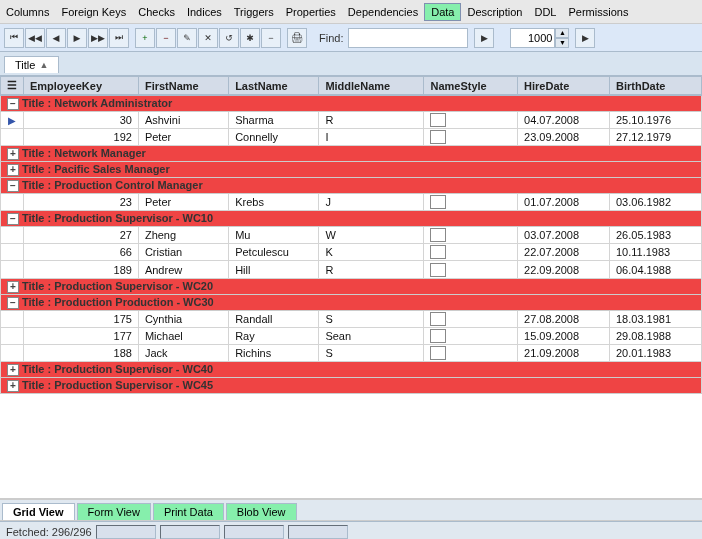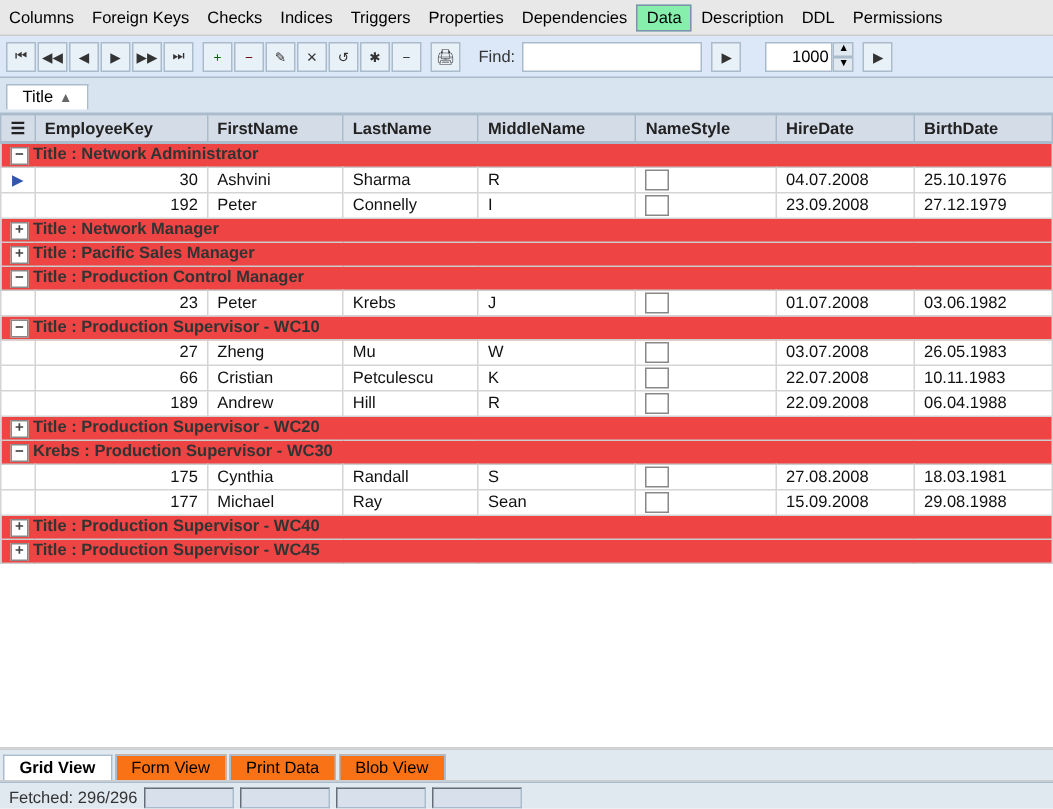--- a/index.html
+++ b/index.html
@@ -188,21 +188,21 @@
       display: flex;
       background: #e0e8f0;
       border-top: 1px solid #ccc;
       border-bottom: 1px solid #ccc;
       height: 22px;
       align-items: center;
       padding: 2px 2px 0 2px;
     }
     .bottom-tab {
       padding: 2px 10px;
-      background: #f97316;
+      background: #86efac;
       border: 1px solid #aabbcc;
       border-bottom: none;
       cursor: pointer;
       margin-right: 2px;
     }
     .bottom-tab.active { background: white; font-weight: bold; }
 
     
     .statusbar {
       display: flex;
@@ -367,41 +367,51 @@
           <td>Hill</td>
           <td>R</td>
           <td><span class="checkbox-cell"></span></td>
           <td>22.09.2008</td>
           <td>06.04.1988</td>
         </tr>
         <tr class="group-header">
           <td colspan="8" style="padding-left: 6px;"><span class="expand-icon">+</span><span>Title : Production Supervisor - WC20</span></td>
         </tr>
         <tr class="group-header">
-          <td colspan="8" style="padding-left: 6px;"><span class="expand-icon">−</span><span>Krebs : Production Supervisor - WC30</span></td>
+          <td colspan="8" style="padding-left: 6px;"><span class="expand-icon">−</span><span>Title : Production Production - WC30</span></td>
         </tr>
         <tr class="data-row">
           <td class="row-marker"></td>
           <td class="num">175</td>
           <td>Cynthia</td>
           <td>Randall</td>
           <td>S</td>
           <td><span class="checkbox-cell"></span></td>
           <td>27.08.2008</td>
           <td>18.03.1981</td>
         </tr>
         <tr class="data-row">
           <td class="row-marker"></td>
           <td class="num">177</td>
           <td>Michael</td>
           <td>Ray</td>
           <td>Sean</td>
           <td><span class="checkbox-cell"></span></td>
           <td>15.09.2008</td>
           <td>29.08.1988</td>
+        </tr>
+        <tr class="data-row">
+          <td class="row-marker"></td>
+          <td class="num">188</td>
+          <td>Jack</td>
+          <td>Richins</td>
+          <td>S</td>
+          <td><span class="checkbox-cell"></span></td>
+          <td>21.09.2008</td>
+          <td>20.01.1983</td>
         </tr>
         <tr class="group-header">
           <td colspan="8" style="padding-left: 6px;"><span class="expand-icon">+</span><span>Title : Production Supervisor - WC40</span></td>
         </tr>
         <tr class="group-header">
           <td colspan="8" style="padding-left: 6px;"><span class="expand-icon">+</span><span>Title : Production Supervisor - WC45</span></td>
         </tr>
       </tbody>
   </table>
 </div>

